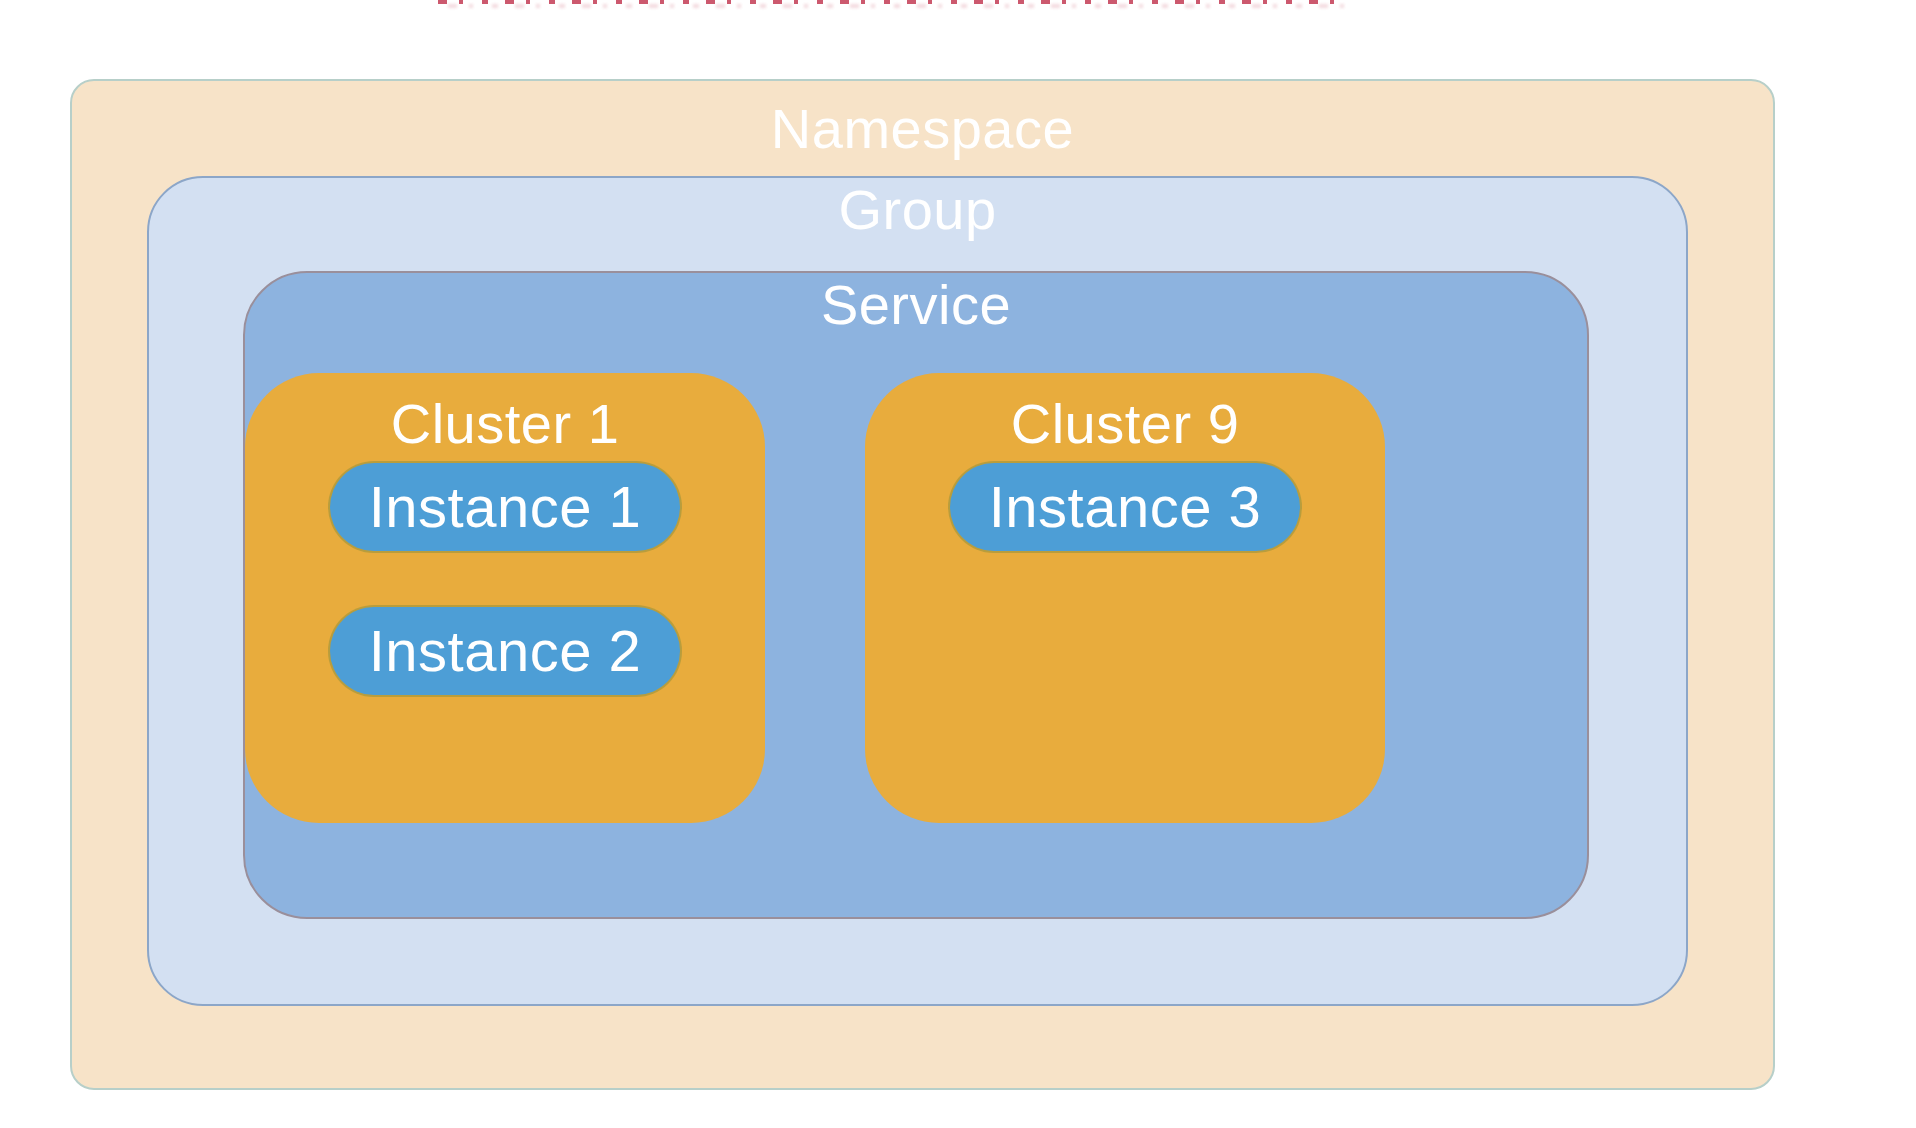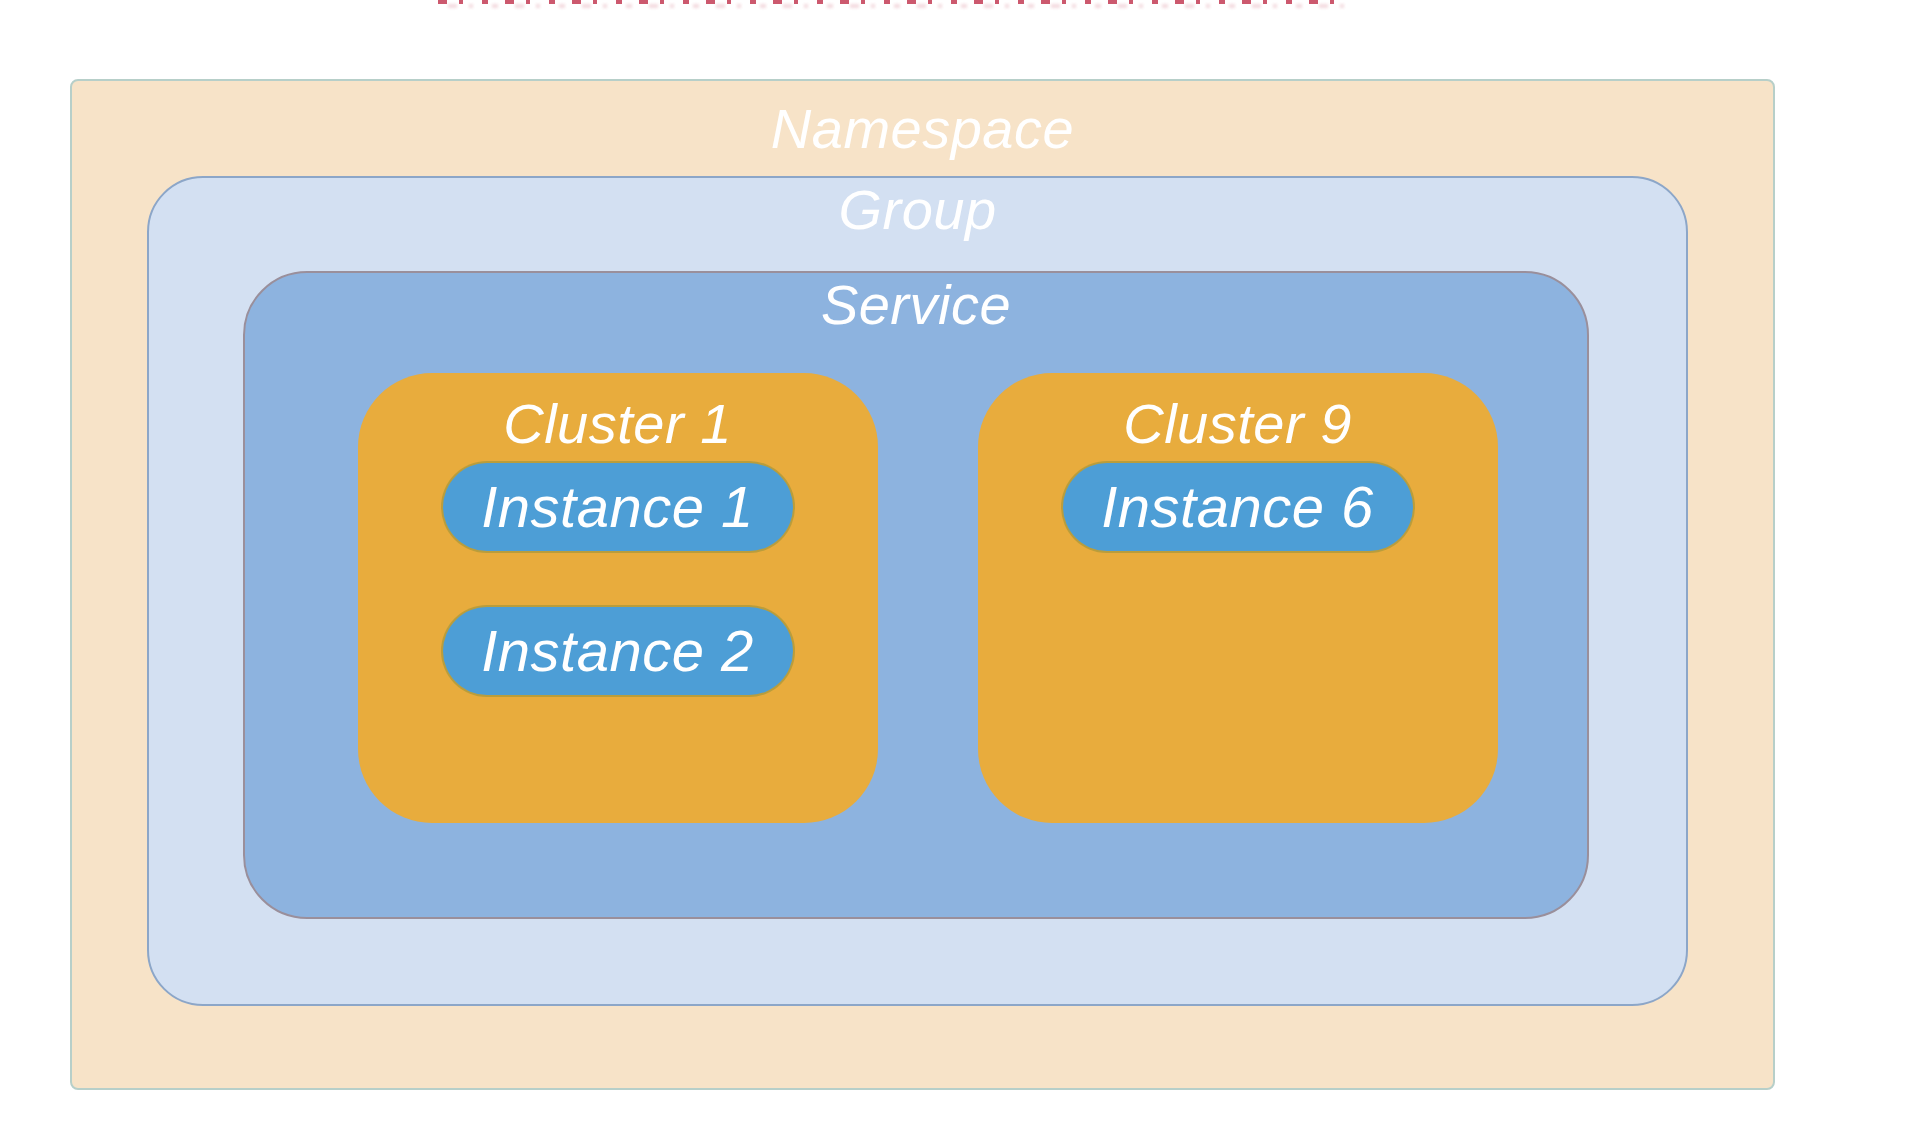--- a/index.html
+++ b/index.html
@@ -59,22 +59,21 @@
   }
 
   .namespace {
     position: absolute;
     left: 70px;
     top: 79px;
     width: 1701px;
     height: 1007px;
     background: var(--namespace-fill, #f7e3c8);
     border: 2px solid var(--namespace-border, #b7cfc9);
-    border-radius: 8px;
-    font-style: italic;
+    border-radius: 24px;
   }
   .namespace > .box-label { margin-top: 16px; }
 
   .group {
     position: absolute;
     left: 75px;
     top: 95px;
     width: 1537px;
     height: 826px;
     background: var(--group-fill, #d3e0f2);
@@ -94,23 +93,21 @@
     border-radius: 64px;
   }
   .service > .box-label { }
 
   .clusters {
     position: absolute;
     left: 0;
     right: 0;
     top: 100px;
     display: flex;
-    justify-content: center;
     gap: 100px;
-    padding-left: 23px;
   }
   .cluster {
     width: 520px;
     height: 450px;
     background: var(--cluster-fill, #e8ac3d);
     border-radius: 74px;
     display: flex;
     flex-direction: column;
     align-items: center;
   }
@@ -156,21 +153,21 @@
               <span class="box-label">Instance 1</span>
             </div>
             <div class="instance">
               <span class="box-label">Instance 2</span>
             </div>
           </div>
 
           <div class="cluster">
             <div class="box-label">Cluster 9</div>
             <div class="instance">
-              <span class="box-label">Instance 6</span>
+              <span class="box-label">Instance 3</span>
             </div>
           </div>
 
         </div>
       </div>
     </div>
   </div>
 </div>
 
 </body></html>

